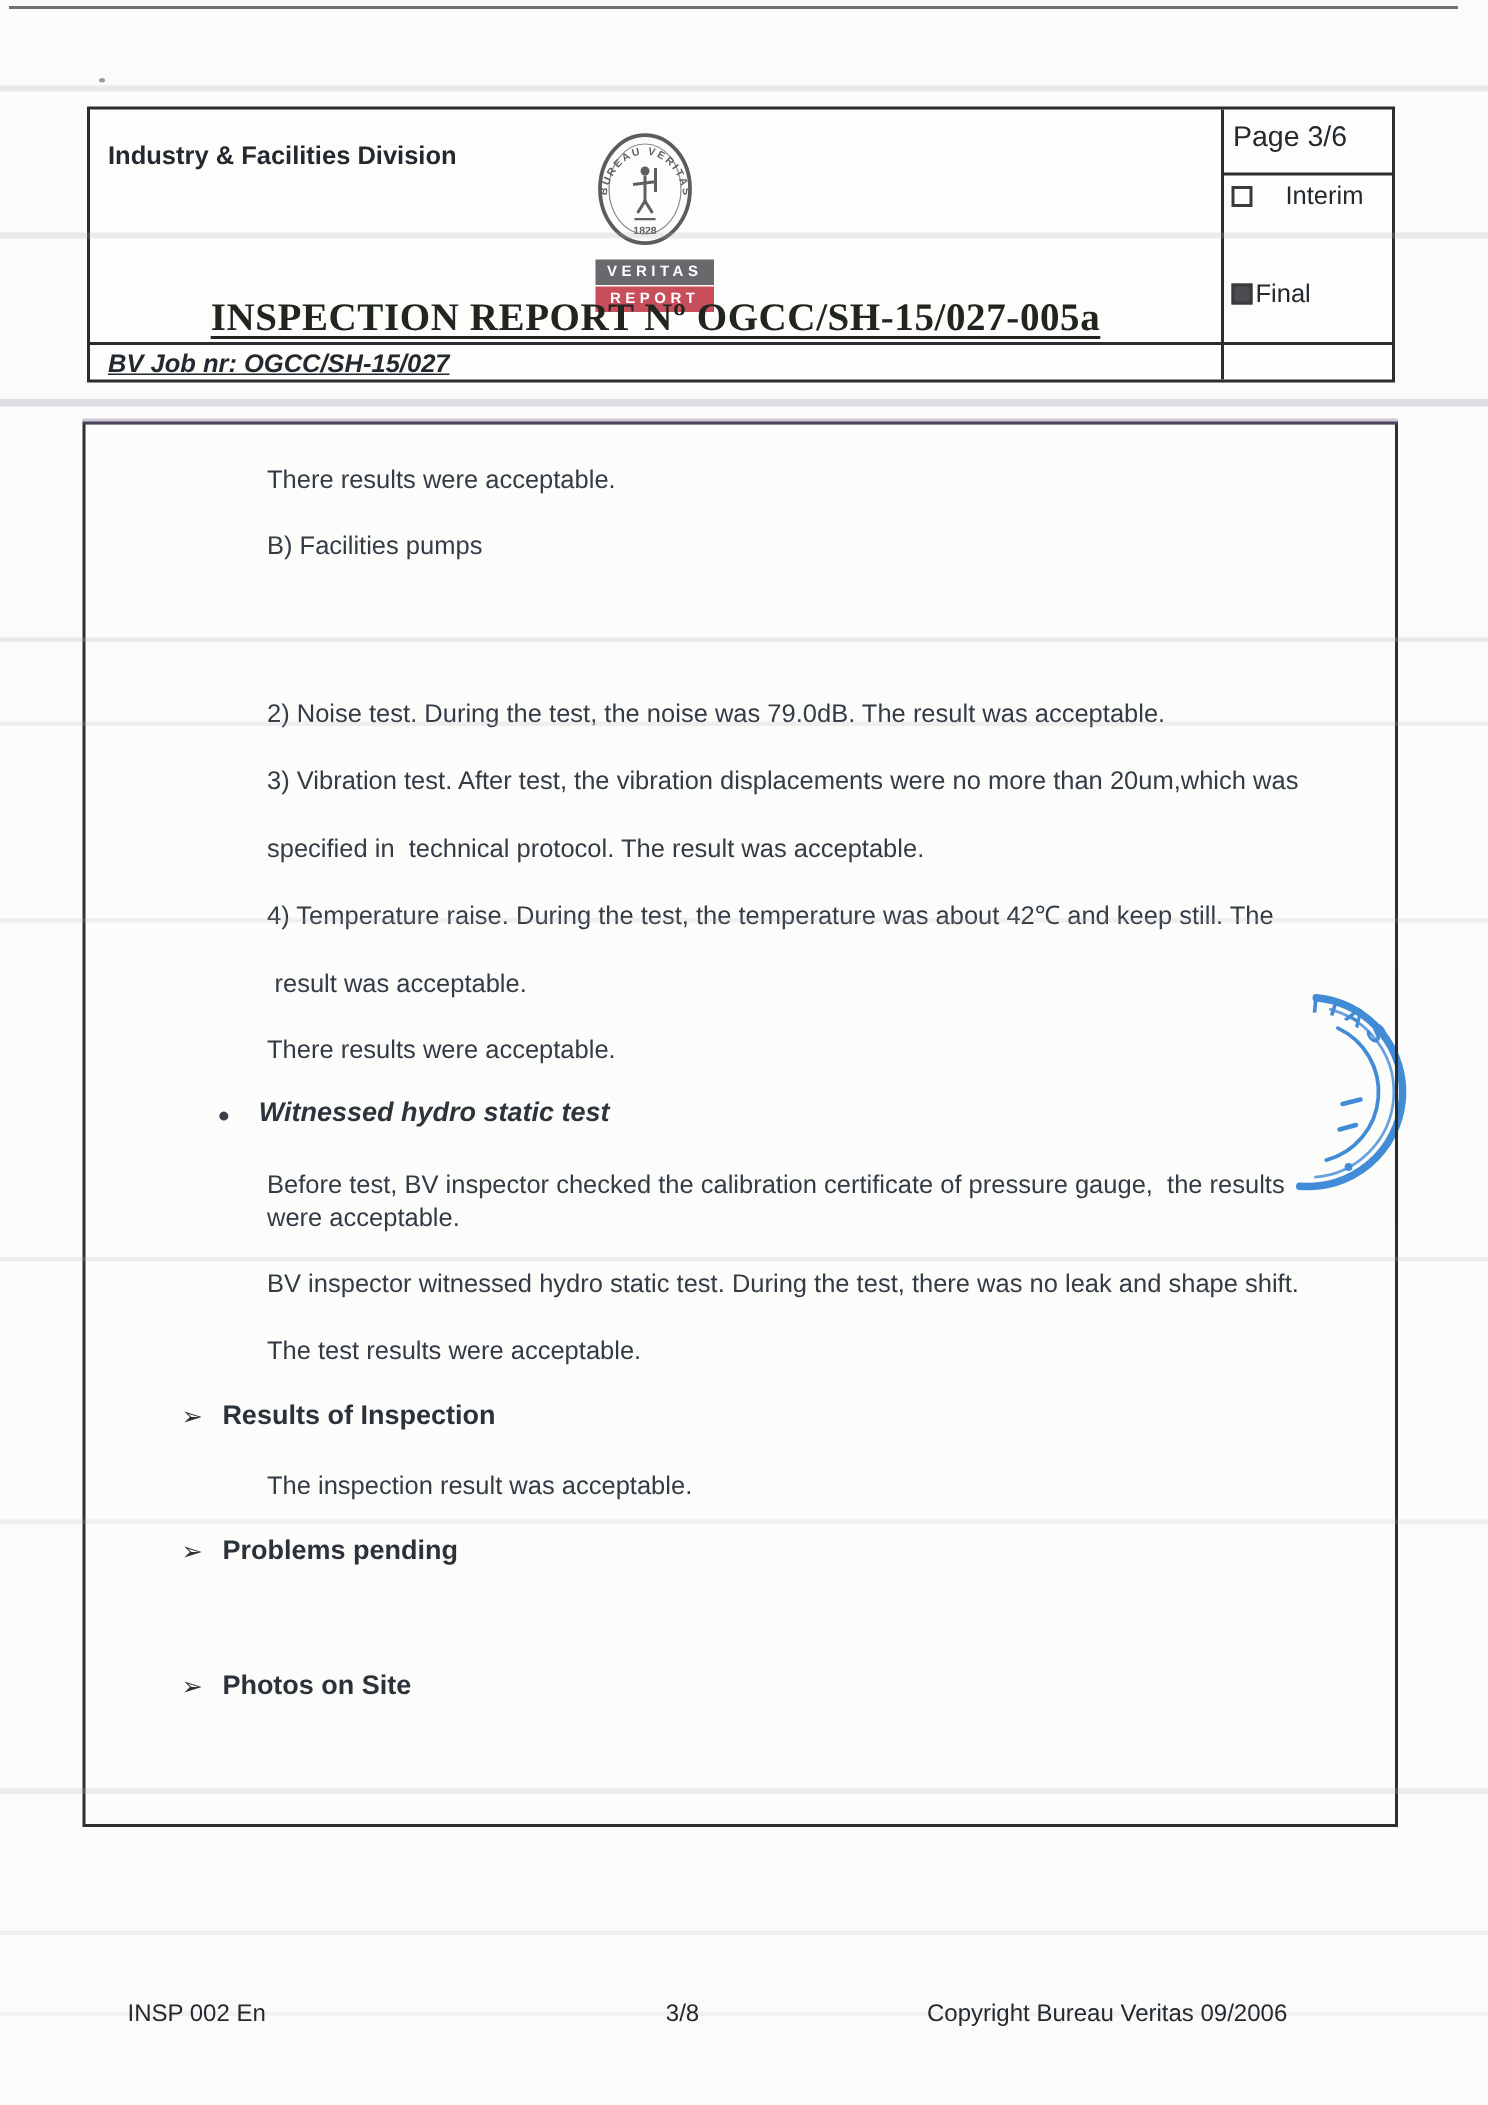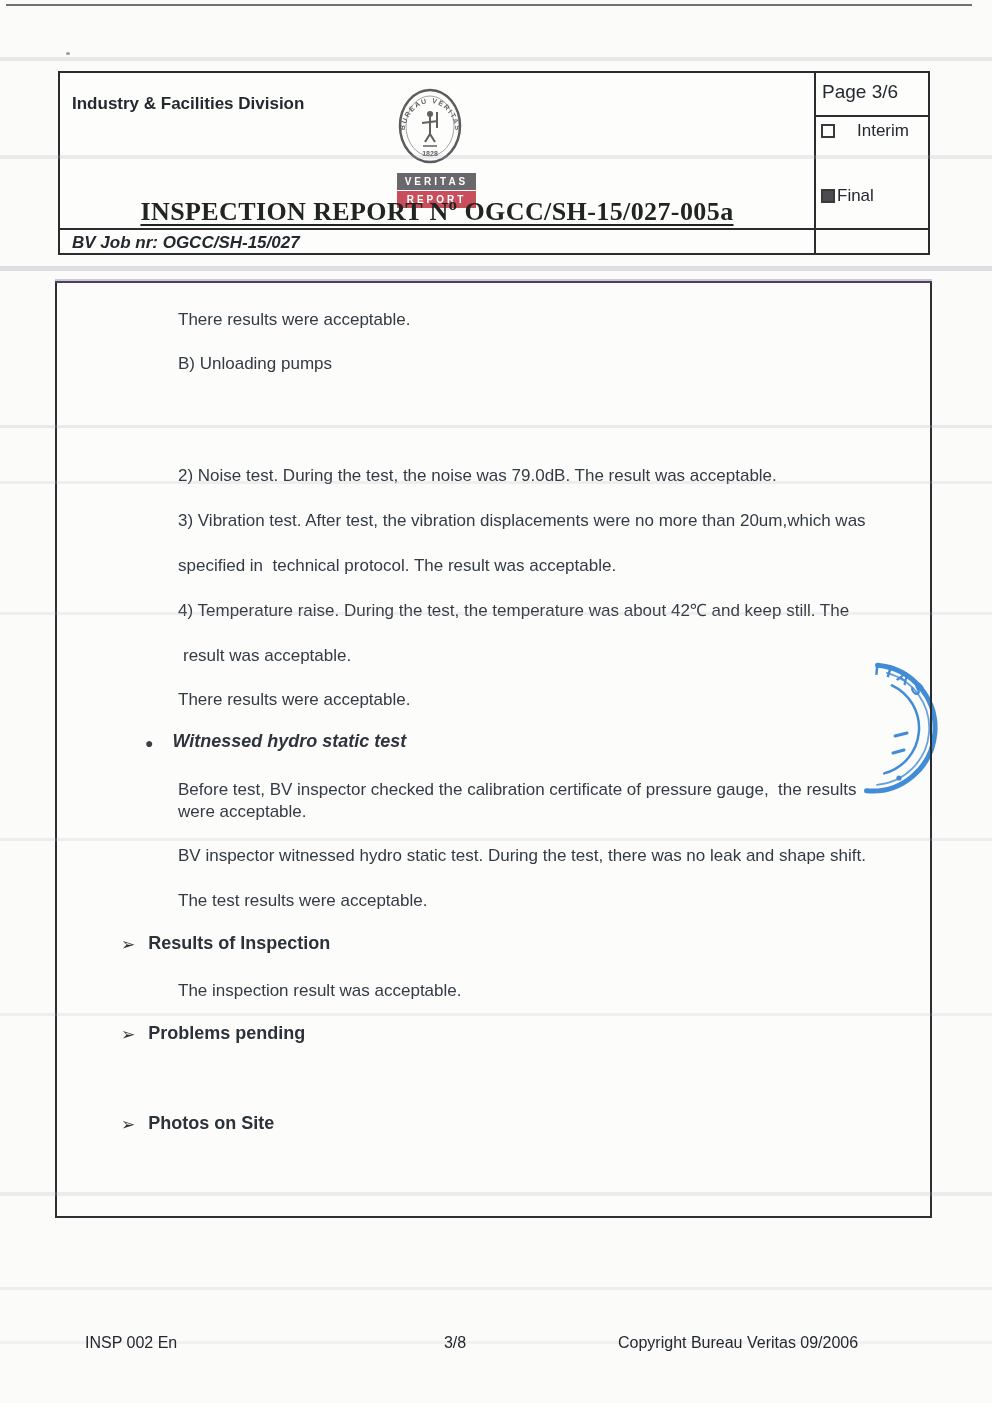--- a/index.html
+++ b/index.html
@@ -19,21 +19,21 @@
   .hdr-divider-h-right{position:absolute;left:754px;right:0;top:42px;height:2px;background:#2c2c30;}
   .division{position:absolute;left:12px;top:21px;font-size:17px;font-weight:bold;color:#23292f;}
   .logo-wrap{position:absolute;left:337px;top:11px;width:80px;height:130px;}
   .badge{width:79px;height:17px;display:flex;align-items:center;justify-content:center;
          color:#fff;font-size:10px;font-weight:bold;letter-spacing:3px;box-sizing:border-box;}
   .badge-bureau{position:absolute;left:0;top:89px;background:#69696d;}
   .badge-veritas{position:absolute;left:0;top:107px;background:#c84e5b;}
   .report-title{position:absolute;left:0;top:124px;width:754px;text-align:center;
     font-family:"Liberation Serif",serif;font-weight:bold;font-size:26px;letter-spacing:.4px;
     color:#20261f;text-decoration:underline;text-underline-offset:4px;text-decoration-thickness:2px;}
-  .job-row{position:absolute;left:12px;top:160px;font-size:17px;font-weight:bold;font-style:italic;color:#23292f;}
+  .job-row{position:absolute;left:12px;top:160px;font-size:17px;font-weight:bold;font-style:italic;color:#23292f;text-decoration:underline;}
   .page-label{position:absolute;left:762px;top:8px;font-size:19px;color:#23292f;}
   .cb-row{position:absolute;left:761px;display:flex;align-items:center;font-size:17px;color:#23292f;}
   .cb{width:14px;height:14px;border:2px solid #3a3a3e;box-sizing:border-box;margin-right:2px;background:#fdfdfc;}
   .cb.filled{background:#4a4c4e;}
   
   .body-box{position:absolute;left:55px;top:281px;width:877px;height:937px;border:2px solid #2e2e33;box-sizing:border-box;background:#fcfcfb;}
   .body-box::before{content:"";position:absolute;left:-2px;right:-2px;top:-4px;height:4px;background:rgba(125,105,160,.35);}
   .para{position:absolute;left:121px;margin:0;font-size:17px;line-height:22px;white-space:pre-wrap;width:770px;color:#333b45;}
   .para.indent-sm{left:126px;}
   .para-bullet{position:absolute;left:88px;display:flex;align-items:flex-start;font-size:18px;font-weight:bold;font-style:italic;color:#2d343c;}
@@ -110,21 +110,21 @@
       <span>Interim</span>
     </div>
     <div class="cb-row" style="top:73px;margin-top:40px;">
       <span class="cb filled"></span>
       <span>Final</span>
     </div>
   </div>
 
   <div class="body-box">
     <p class="para" style="top:26px;">There results were acceptable.</p>
-    <p class="para" style="top:70px;">B) Unloading pumps</p>
+    <p class="para" style="top:70px;">B) Facilities pumps</p>
     <p class="para" style="top:182px;">2) Noise test. During the test, the noise was 79.0dB. The result was acceptable.</p>
     <p class="para" style="top:227px;">3) Vibration test. After test, the vibration displacements were no more than 20um,which was</p>
     <p class="para" style="top:272px;">specified in  technical protocol. The result was acceptable.</p>
     <p class="para" style="top:317px;">4) Temperature raise. During the test, the temperature was about 42℃ and keep still. The</p>
     <p class="para indent-sm" style="top:362px;">result was acceptable.</p>
     <p class="para" style="top:406px;">There results were acceptable.</p>
     <div class="para-bullet" style="top:448px;">
       <span class="mk">●</span>
       <span>Witnessed hydro static test</span>
     </div>

